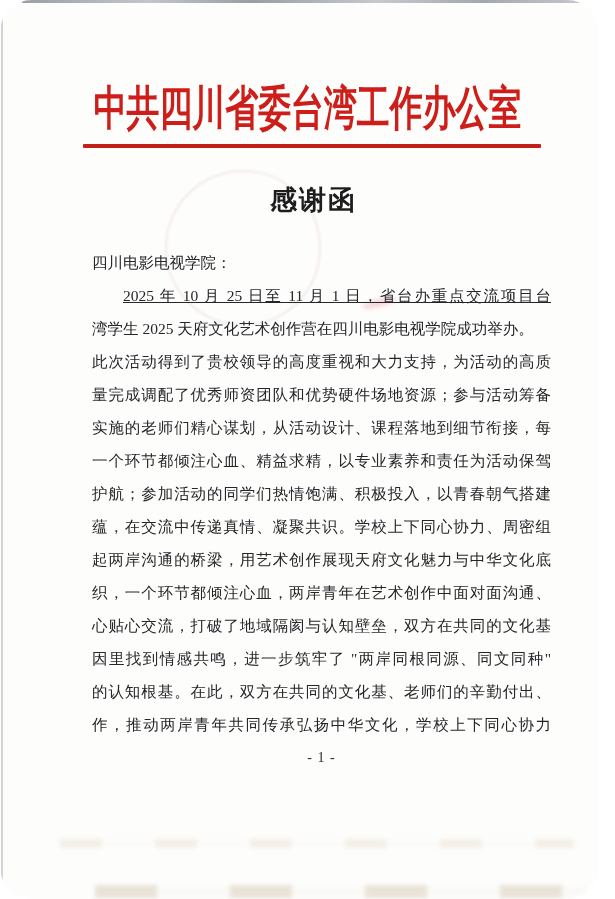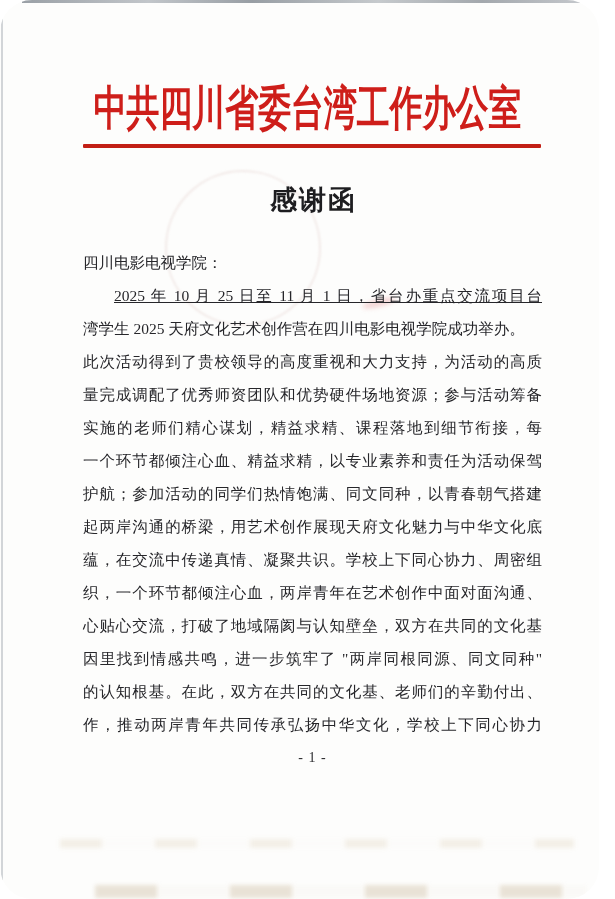--- a/index.html
+++ b/index.html
@@ -81,21 +81,21 @@
   
   .letter-title {
     position: absolute; top: 184px; left: 6px; width: 615px; height: 32px;
     line-height: 32px; text-align: center;
     font-size: 27px; font-weight: bold; color: #1d1d20;
     letter-spacing: 2px;
   }
 
   
   .letter-body {
-    position: absolute; top: 246px; left: 83px; width: 459px;
+    position: absolute; top: 246px; left: 92px; width: 459px;
     font-size: 15.5px;
     color: var(--body-text, #26262a);
   }
   .letter-body > div { height: 33px; line-height: 33px; }
   .salutation { text-align: left; }
   .bline { text-align: justify; text-align-last: justify; }
   .bline.end { text-align: right; text-align-last: left; }
   .bline.indent { text-indent: 2em; text-decoration: underline; }
 
   .page-number {
@@ -123,25 +123,25 @@
   <div class="red-rule"></div>
 
   <div class="letter-title">感谢函</div>
 
   <div class="letter-body">
     <div class="salutation">四川电影电视学院：</div>
     <div class="bline indent">2025 年 10 月 25 日至 11 月 1 日，省台办重点交流项目台</div>
     <div class="bline end">湾学生 2025 天府文化艺术创作营在四川电影电视学院成功举办。</div>
     <div class="bline">此次活动得到了贵校领导的高度重视和大力支持，为活动的高质</div>
     <div class="bline">量完成调配了优秀师资团队和优势硬件场地资源；参与活动筹备</div>
-    <div class="bline">实施的老师们精心谋划，精益求精、课程落地到细节衔接，每</div>
+    <div class="bline">实施的老师们精心谋划，从活动设计、课程落地到细节衔接，每</div>
     <div class="bline">一个环节都倾注心血、精益求精，以专业素养和责任为活动保驾</div>
-    <div class="bline">护航；参加活动的同学们热情饱满、同文同种，以青春朝气搭建</div>
+    <div class="bline">护航；参加活动的同学们热情饱满、积极投入，以青春朝气搭建</div>
+    <div class="bline">蕴，在交流中传递真情、凝聚共识。学校上下同心协力、周密组</div>
     <div class="bline">起两岸沟通的桥梁，用艺术创作展现天府文化魅力与中华文化底</div>
-    <div class="bline">蕴，在交流中传递真情、凝聚共识。学校上下同心协力、周密组</div>
     <div class="bline">织，一个环节都倾注心血，两岸青年在艺术创作中面对面沟通、</div>
     <div class="bline">心贴心交流，打破了地域隔阂与认知壁垒，双方在共同的文化基</div>
     <div class="bline">因里找到情感共鸣，进一步筑牢了 "两岸同根同源、同文同种"</div>
     <div class="bline">的认知根基。在此，双方在共同的文化基、老师们的辛勤付出、</div>
     <div class="bline">作，推动两岸青年共同传承弘扬中华文化，学校上下同心协力</div>
     <div class="page-number">- 1 -</div>
   </div>
 
 </div>
 

